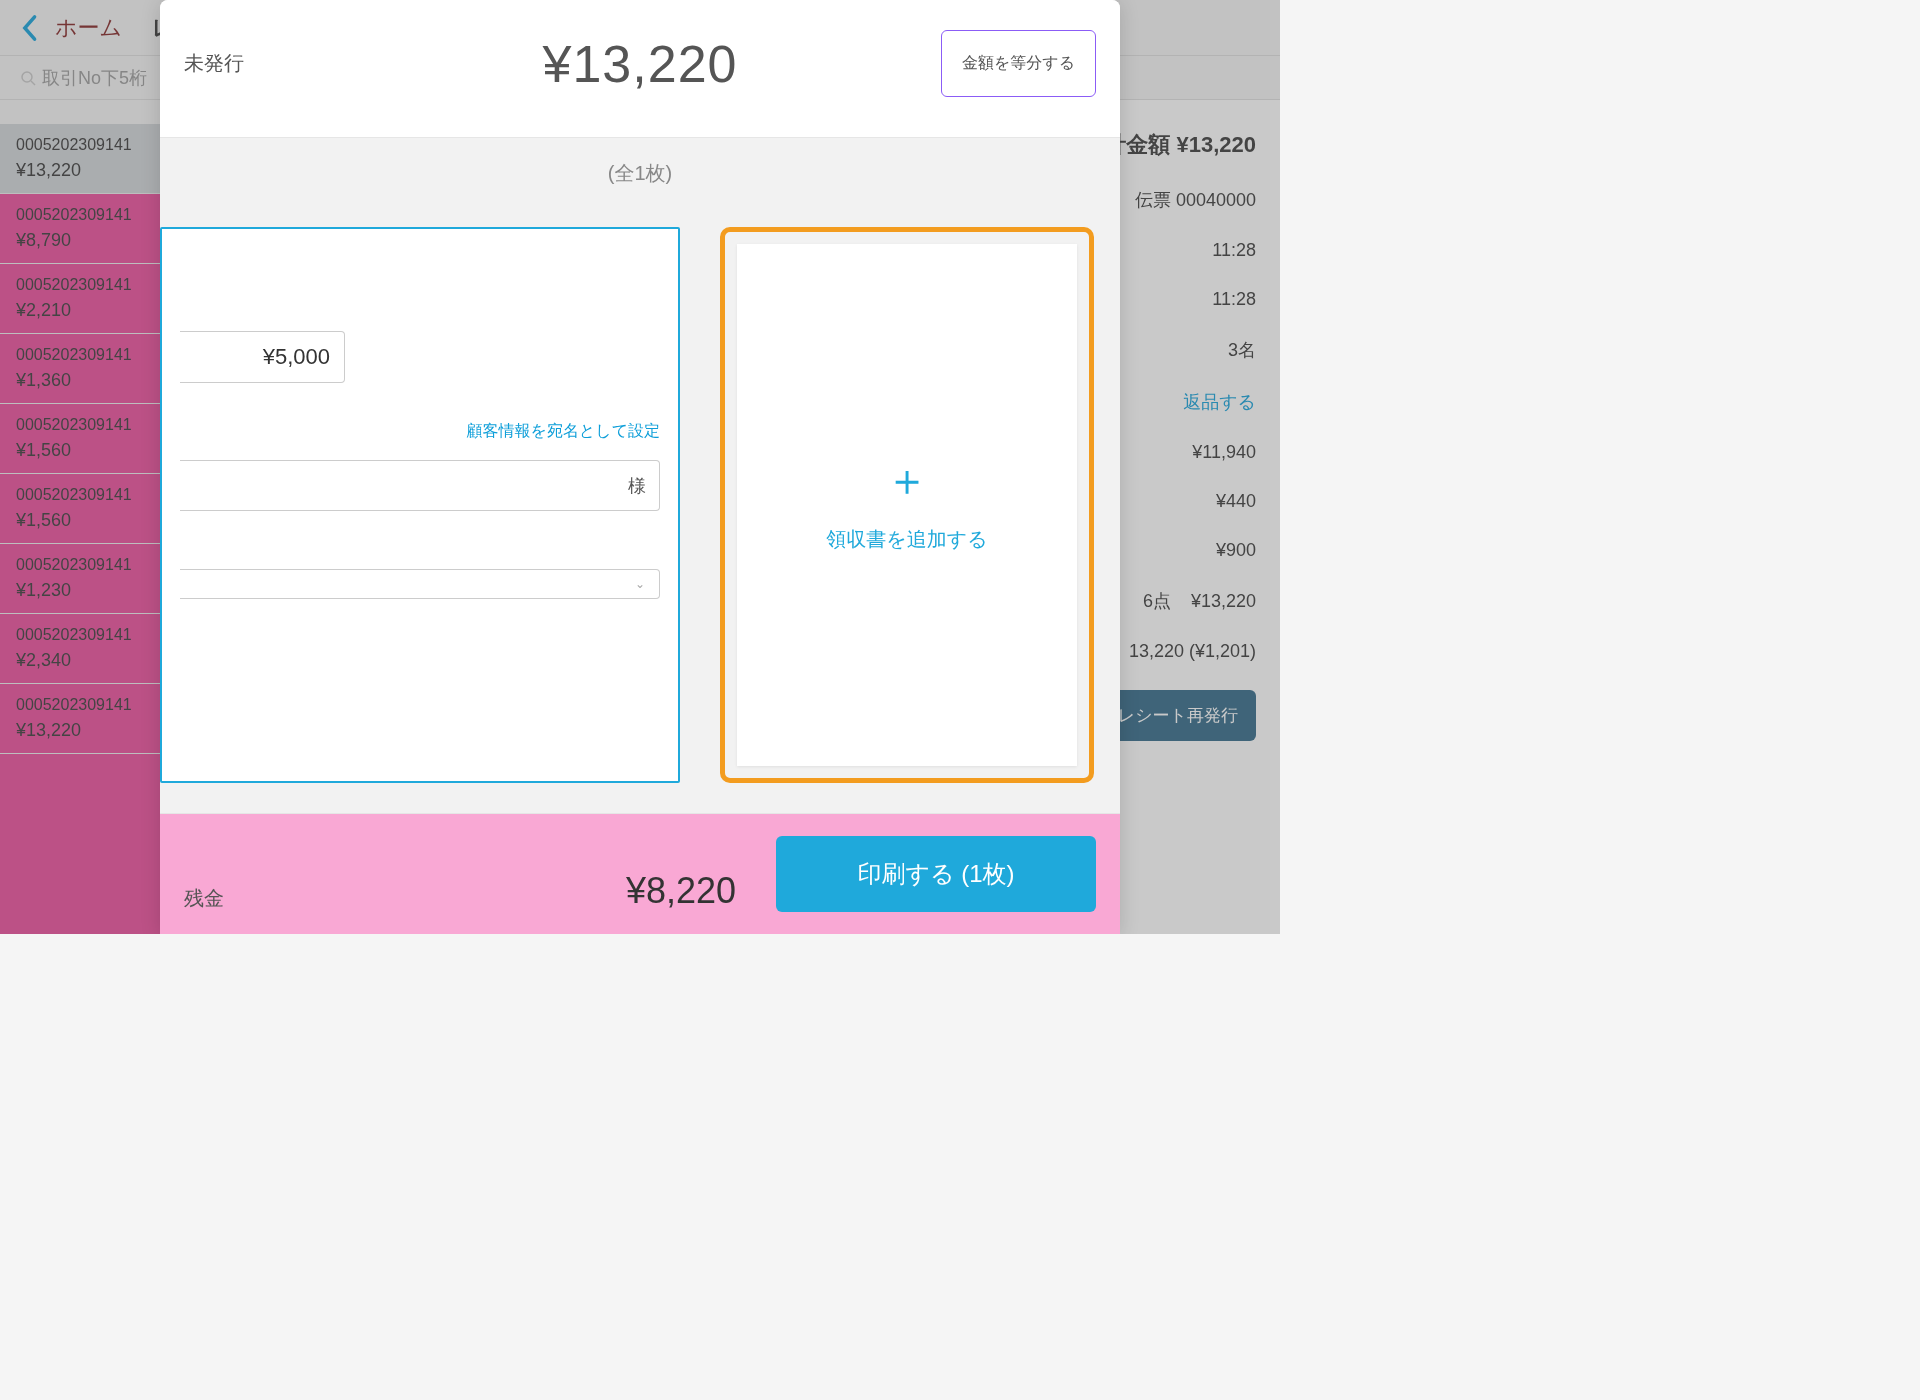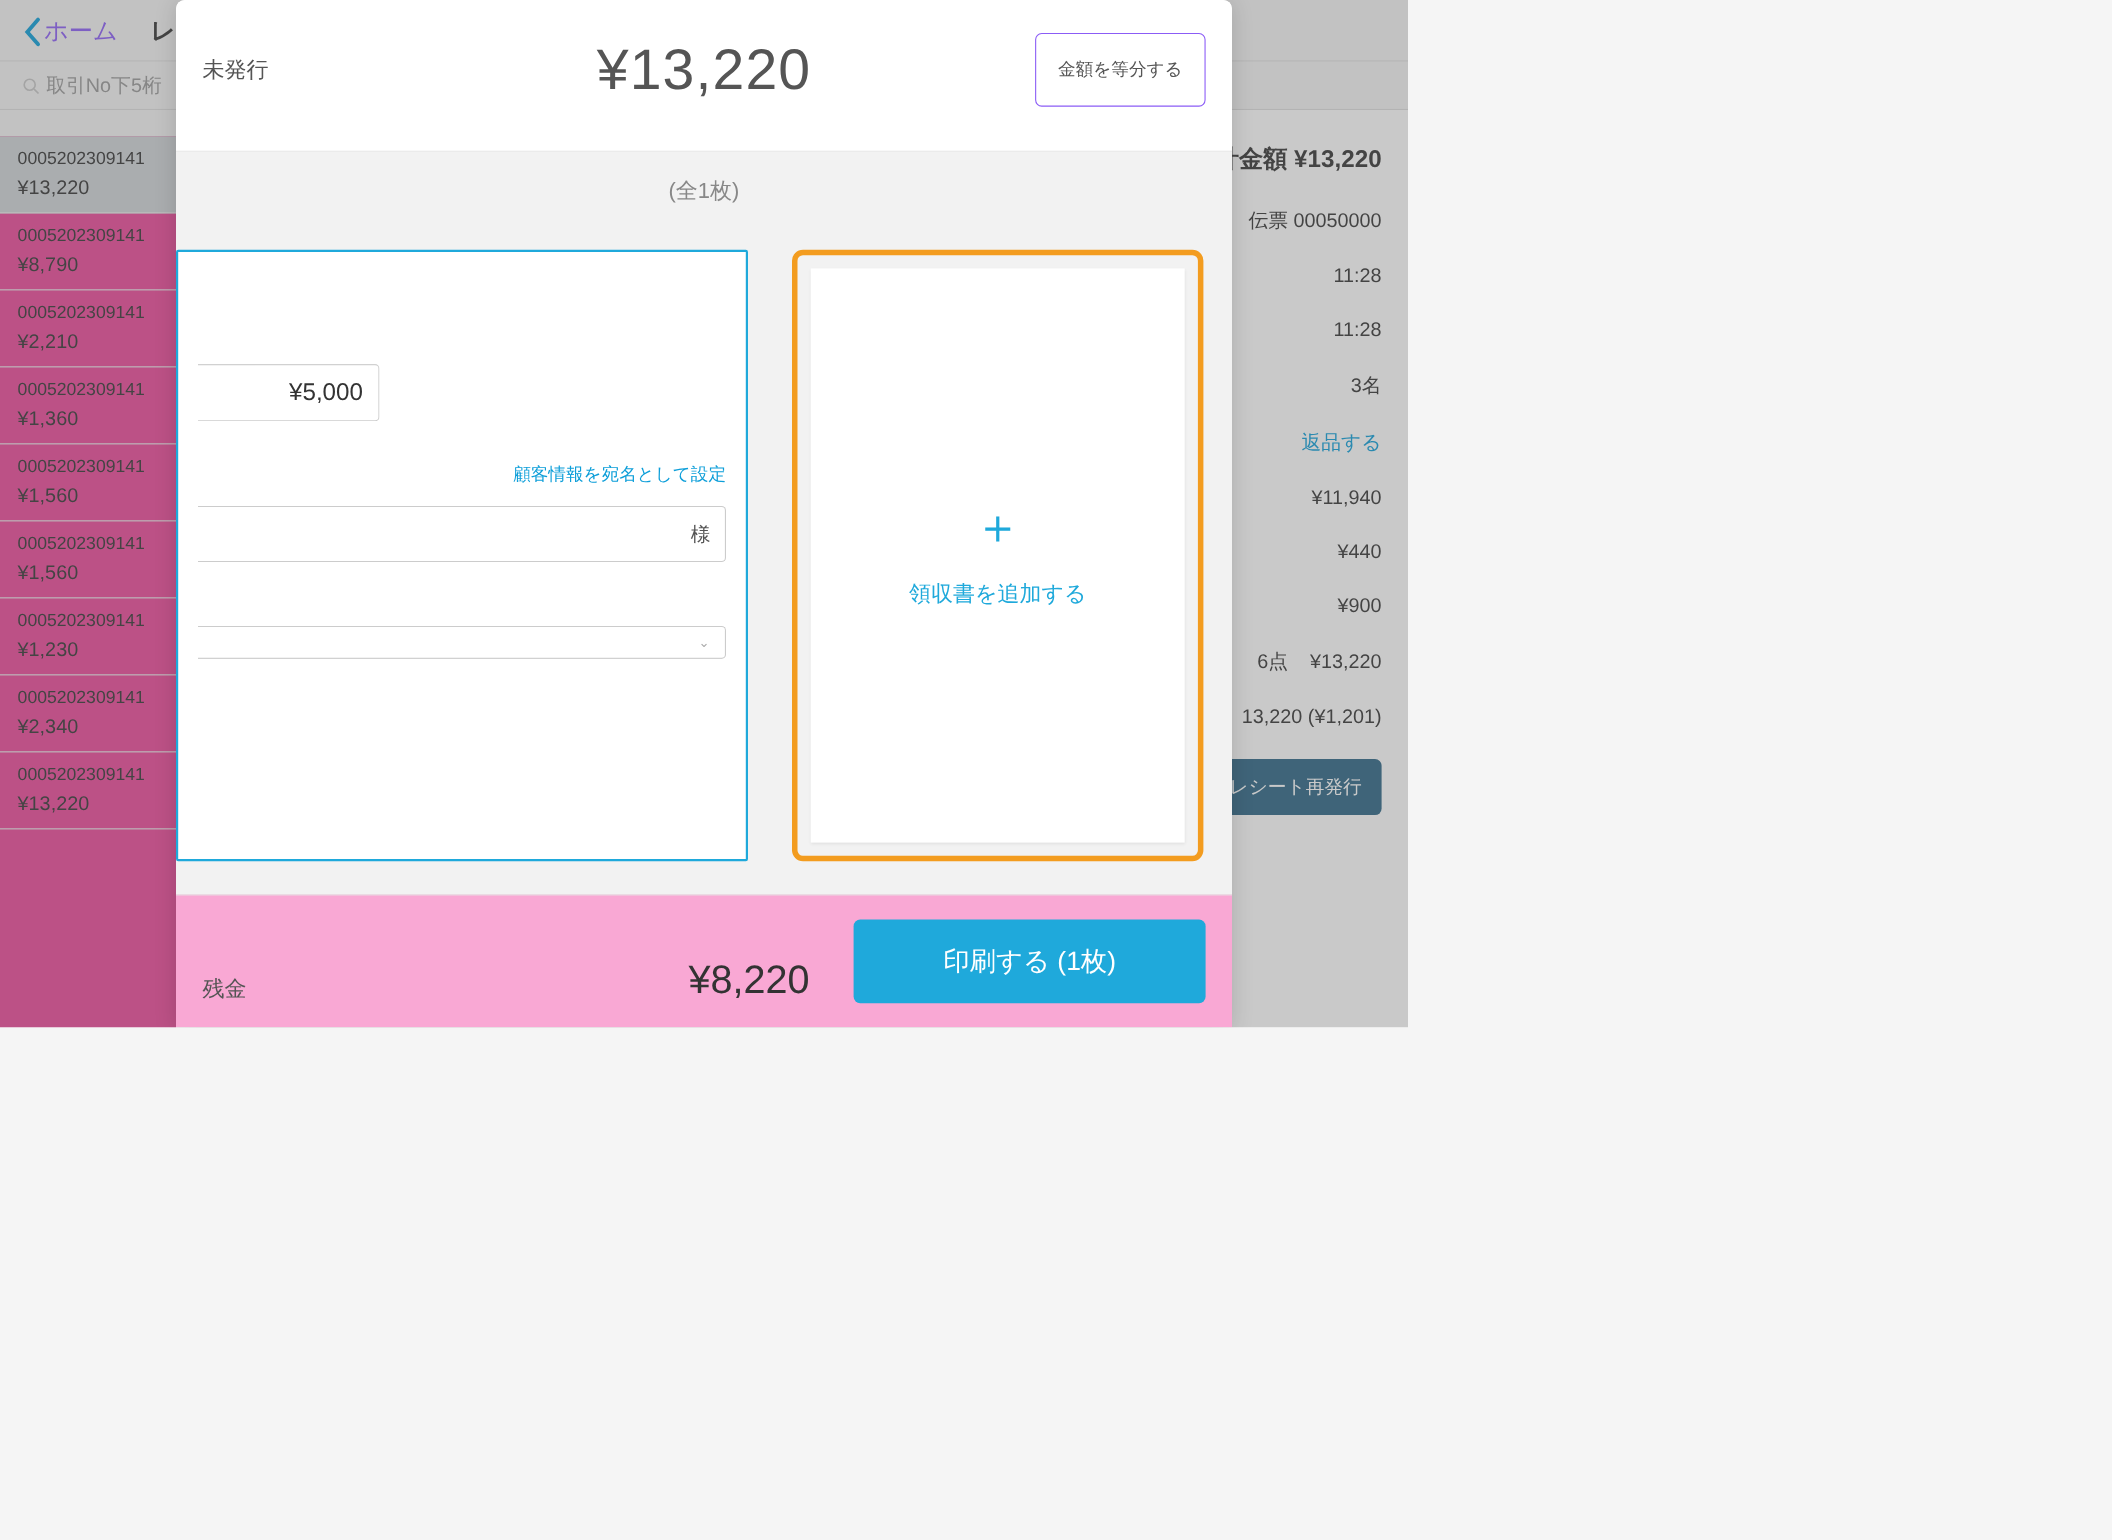--- a/index.html
+++ b/index.html
@@ -21,25 +21,25 @@
     }
     .bg-header {
       height: 56px;
       background: #f5f5f5;
       border-bottom: 1px solid #ddd;
       display: flex;
       align-items: center;
       padding: 0 20px;
     }
     .bg-back {
-      color: #8b5cf6;
+      color: #7f1d1d;
       font-size: 22px;
       display: flex;
-      align-items: flex-end;
-      gap: 2px;
+      align-items: center;
+      gap: 17px;
     }
     .bg-back svg { width: 18px; height: 28px; }
     .bg-title-partial {
       color: #333;
       font-size: 22px;
       font-weight: 600;
       margin-left: 30px;
     }
     .bg-search {
       height: 44px;
@@ -369,21 +369,21 @@
       <div class="bg-row">
           <div class="bg-row-id">0005202309141</div>
           <div class="bg-row-amt">¥13,220</div>
         </div>
     </div>
     <div class="bg-right">
       <div class="bg-right-line">
           <span class="bg-right-amount-top">計金額 ¥13,220</span>
         </div>
       <div class="bg-right-line">
-          <span>伝票 00050000</span>
+          <span>伝票 00040000</span>
         </div>
       <div class="bg-right-line">
           <span>11:28</span>
         </div>
       <div class="bg-right-line">
           <span>11:28</span>
         </div>
       <div class="bg-right-line">
           <span>3名</span>
         </div>

